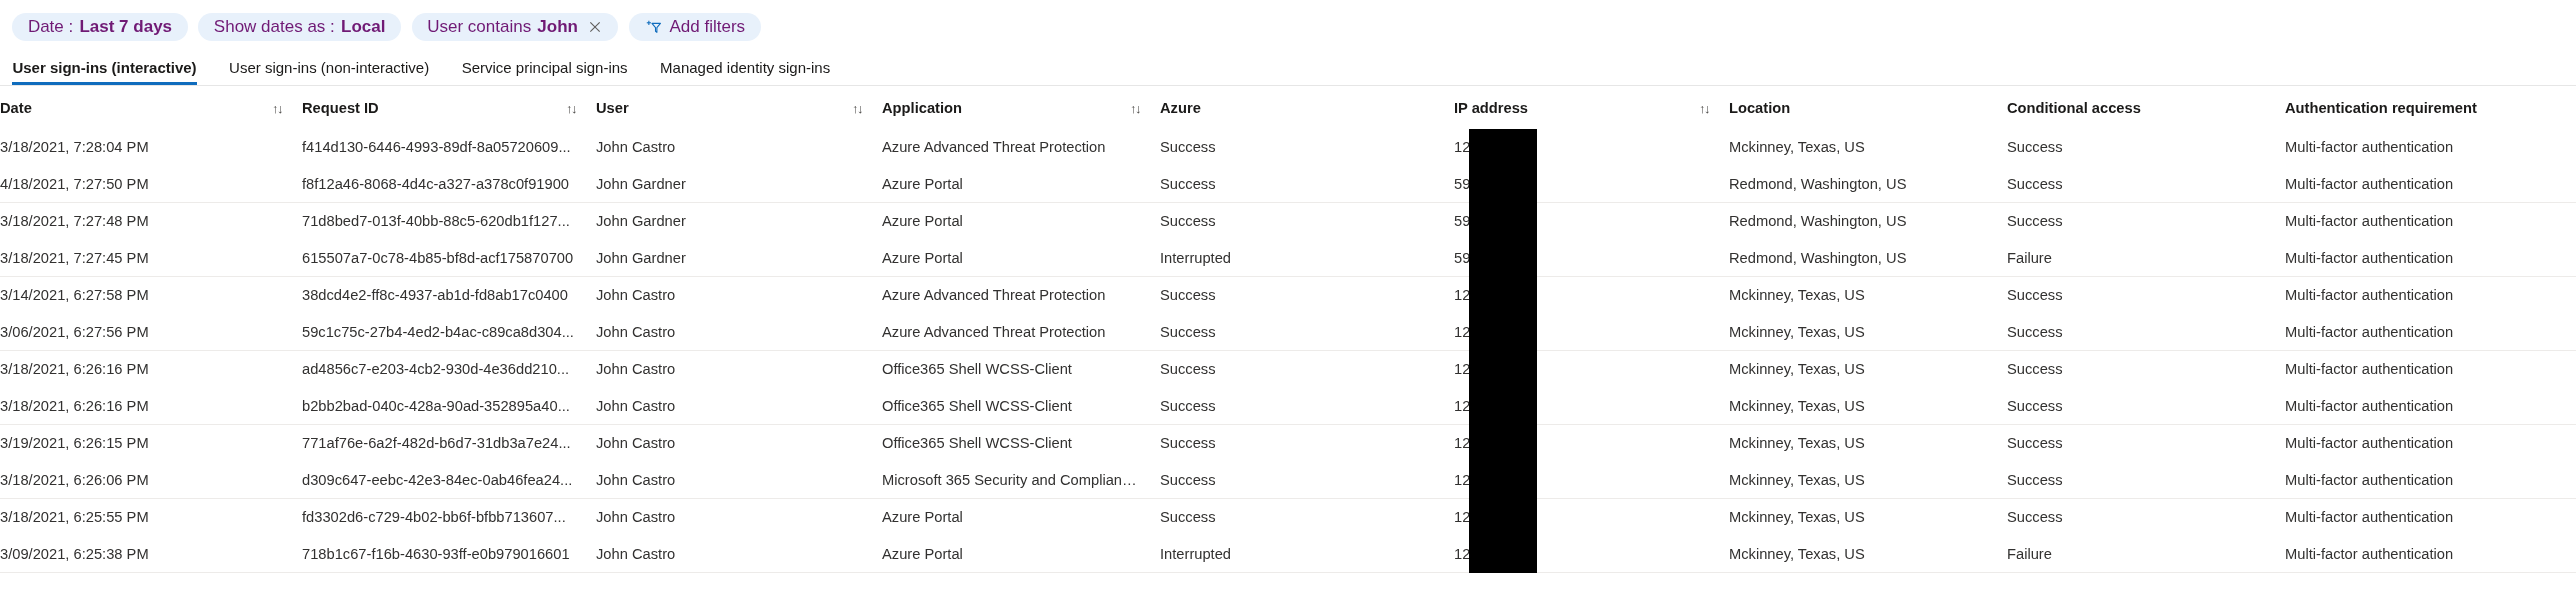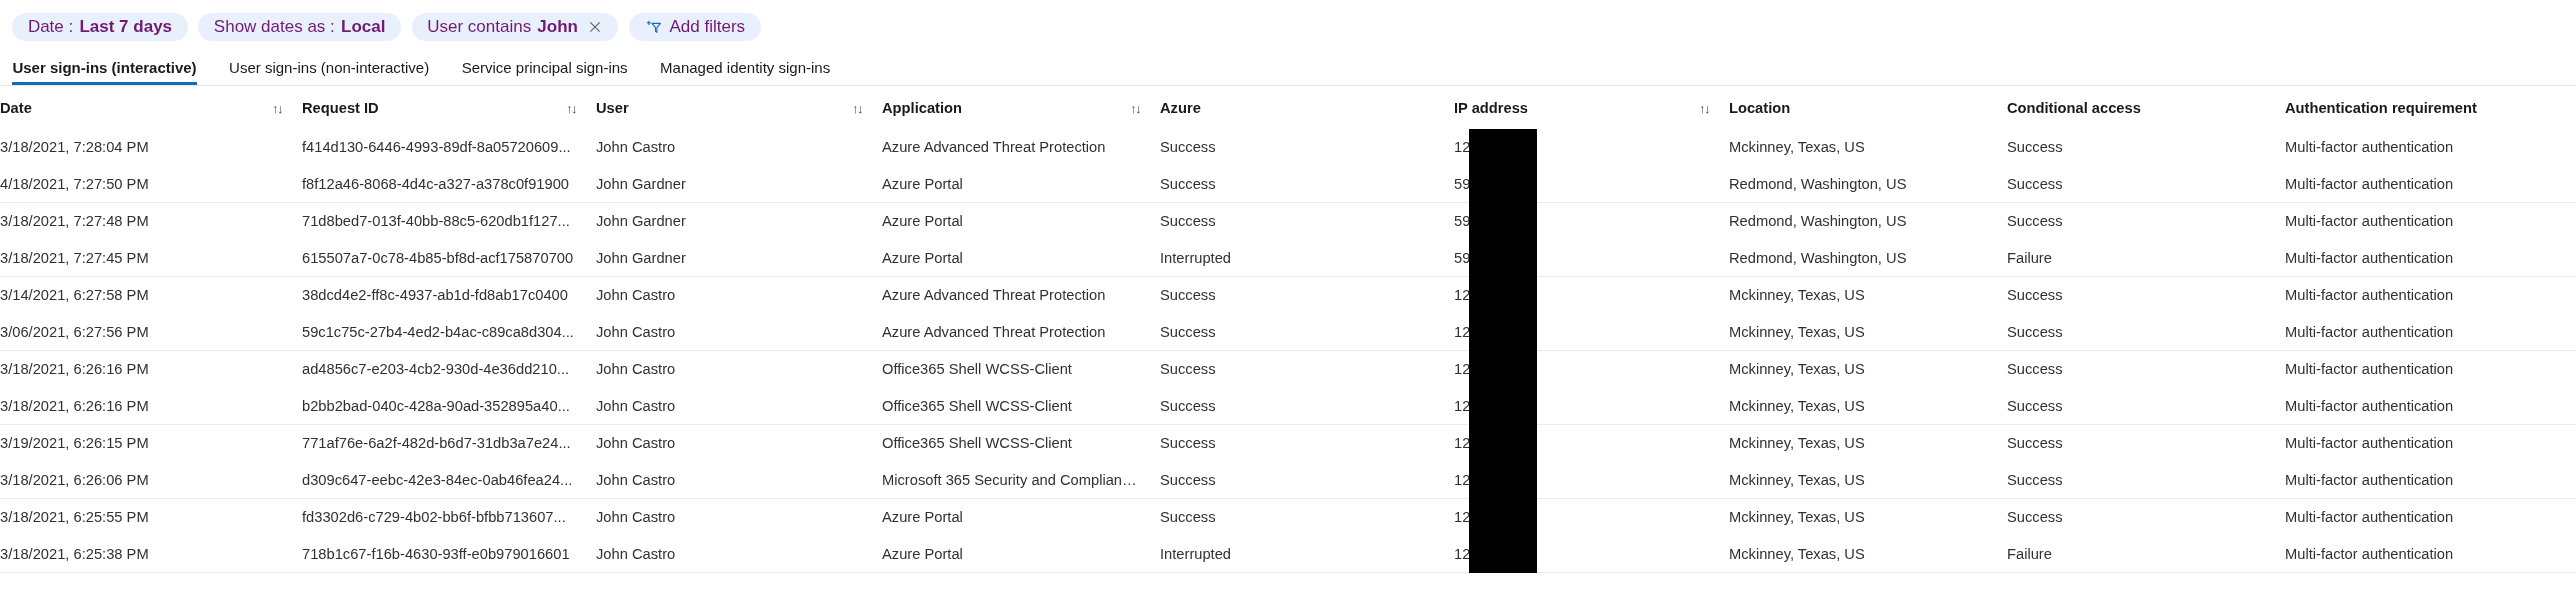--- a/index.html
+++ b/index.html
@@ -612,21 +612,21 @@
           </td>
           <td>
             <div class="cell">Success</div>
           </td>
           <td>
             <div class="cell">Multi-factor authentication</div>
           </td>
         </tr>
         <tr>
           <td class="t-date">
-            <div class="cell">3/18/2021, 6:25:38 PM</div>
+            <div class="cell">3/09/2021, 6:25:38 PM</div>
           </td>
           <td>
             <div class="cell">718b1c67-f16b-4630-93ff-e0b979016601</div>
           </td>
           <td>
             <div class="cell">John Castro</div>
           </td>
           <td>
             <div class="cell">Azure Portal</div>
           </td>

